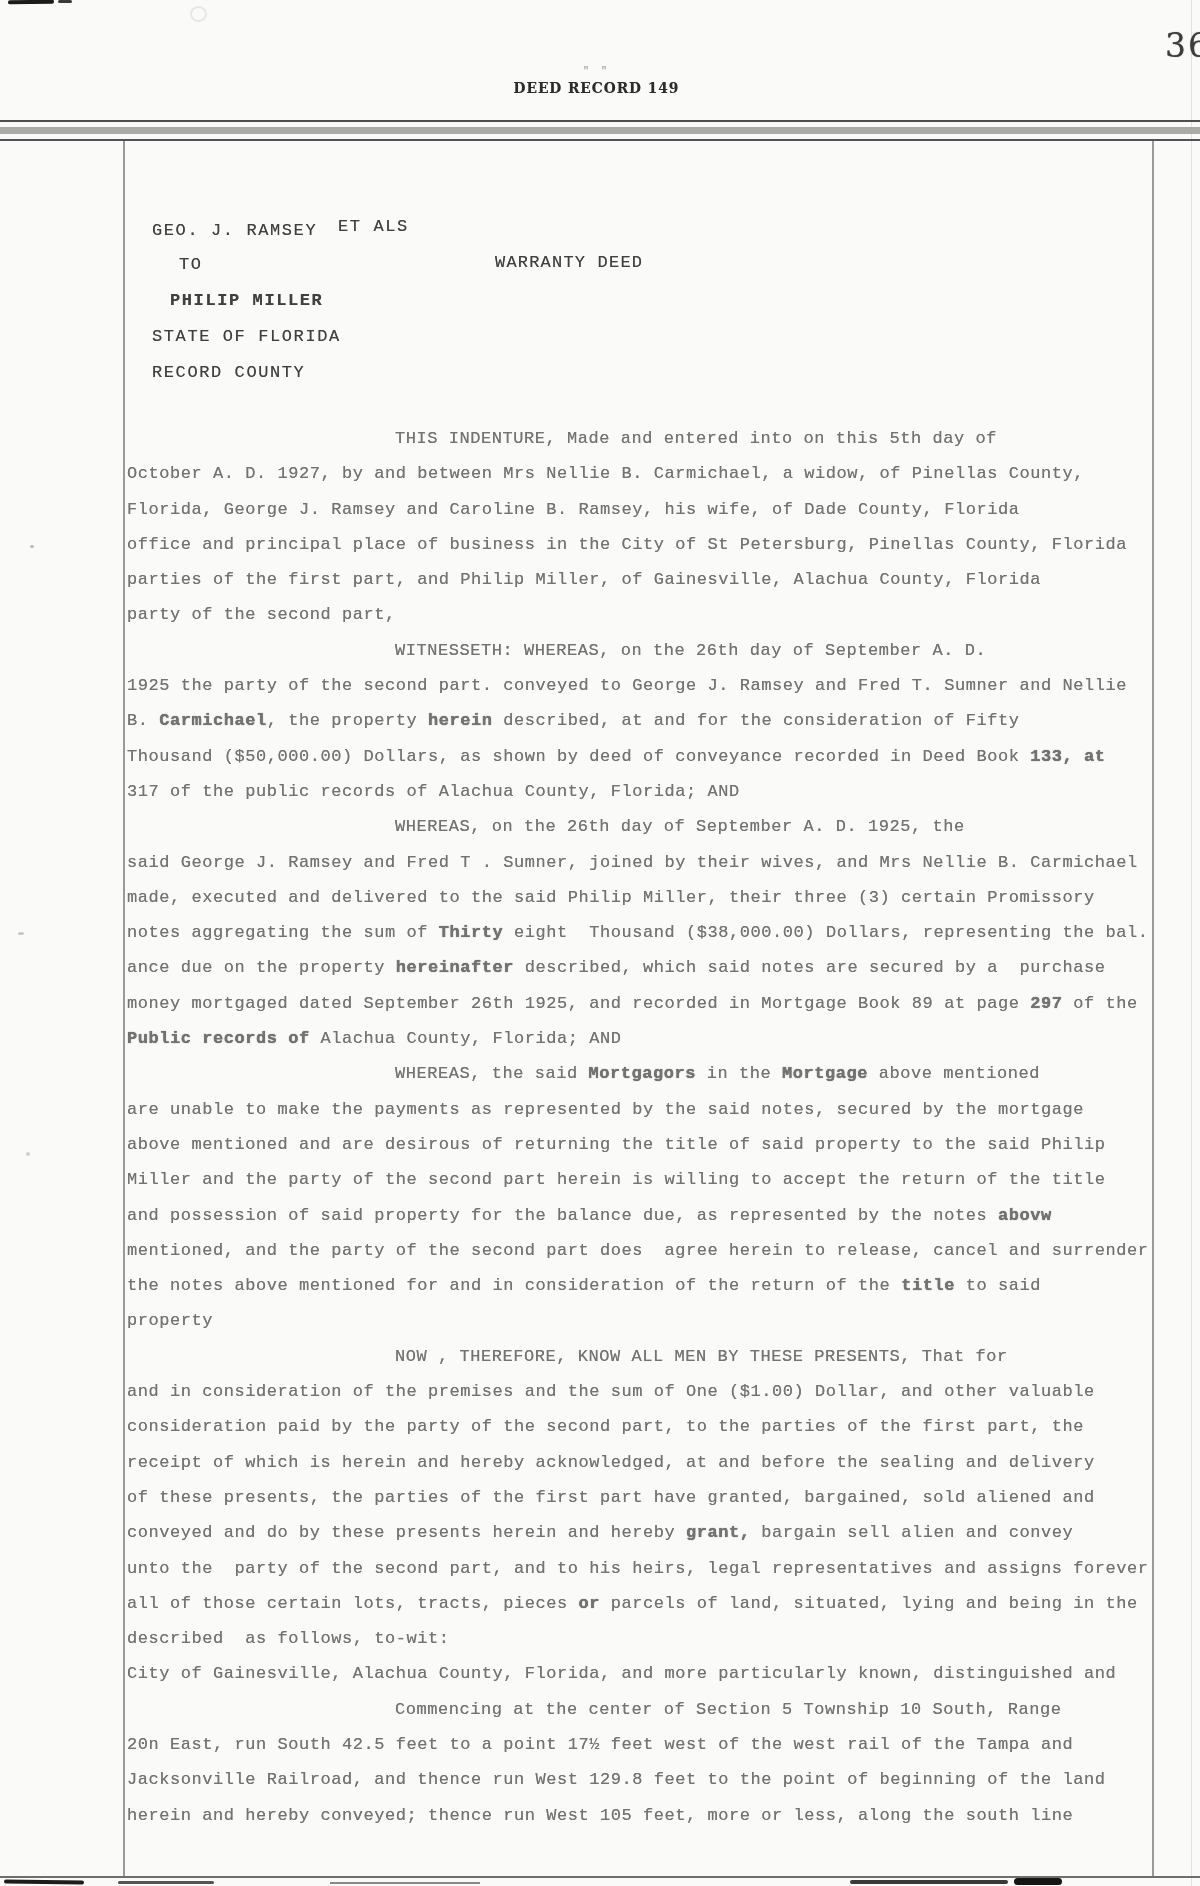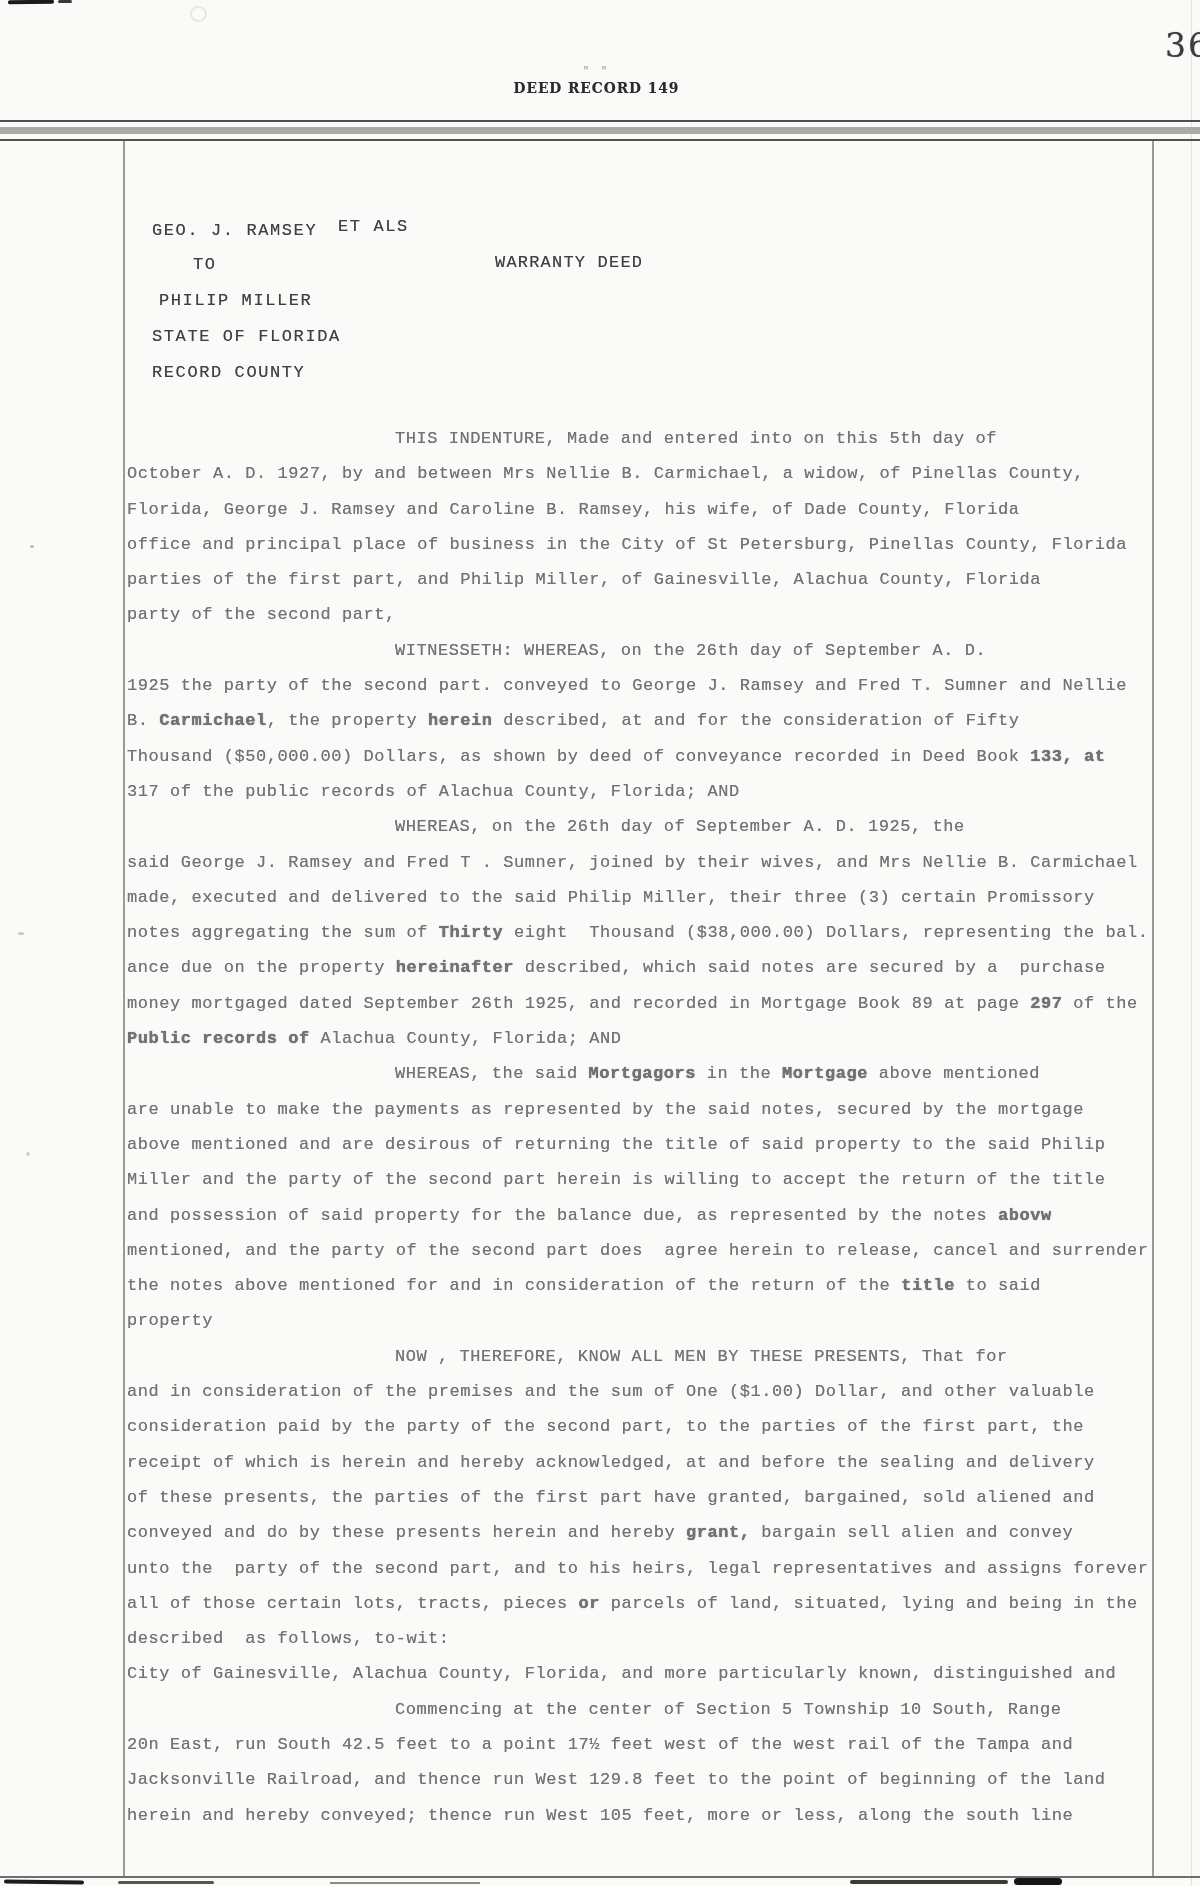--- a/index.html
+++ b/index.html
@@ -36,23 +36,23 @@
   .smudge-b2{position:absolute;left:118px;top:1881px;width:96px;height:3px;background:#565653;border-radius:2px;}
   .smudge-b3{position:absolute;left:330px;top:1882px;width:150px;height:2px;background:#8a8a87;}
   .smudge-b4{position:absolute;left:850px;top:1880px;width:158px;height:4px;background:#3a3a38;border-radius:2px;}
   .smudge-b5{position:absolute;left:1014px;top:1878px;width:48px;height:7px;background:#161616;border-radius:4px;}
 
   
   .cap{position:absolute;font-size:17px;letter-spacing:1.6px;color:#404040;white-space:pre;
        text-shadow:0 0 .5px rgba(35,35,35,.55);}
   .cap.grantor{left:152px;top:221px;}
   .cap.etals{left:338px;top:217px;}
-  .cap.to{left:193px;top:255px;}
+  .cap.to{left:179px;top:255px;}
   .cap.doctype{left:495px;top:253px;font-weight:400;letter-spacing:1.2px;}
-  .cap.grantee{left:159px;top:291px;}
+  .cap.grantee{left:170px;top:291px;font-weight:bold;}
   .cap.state{left:152px;top:327px;}
   .cap.county{left:152px;top:363px;}
 
   .deed-body{position:absolute;left:127px;top:428px;width:1060px;}
   .line{height:35.3px;line-height:21px;font-size:17px;letter-spacing:.55px;color:#737373;
         white-space:pre;text-shadow:0 0 .5px rgba(40,40,40,.5);}
   .line.ind{padding-left:268px;}
   .line .b{font-weight:700;text-shadow:0 0 .9px rgba(20,20,20,.8);}
 </style>
 </head>

